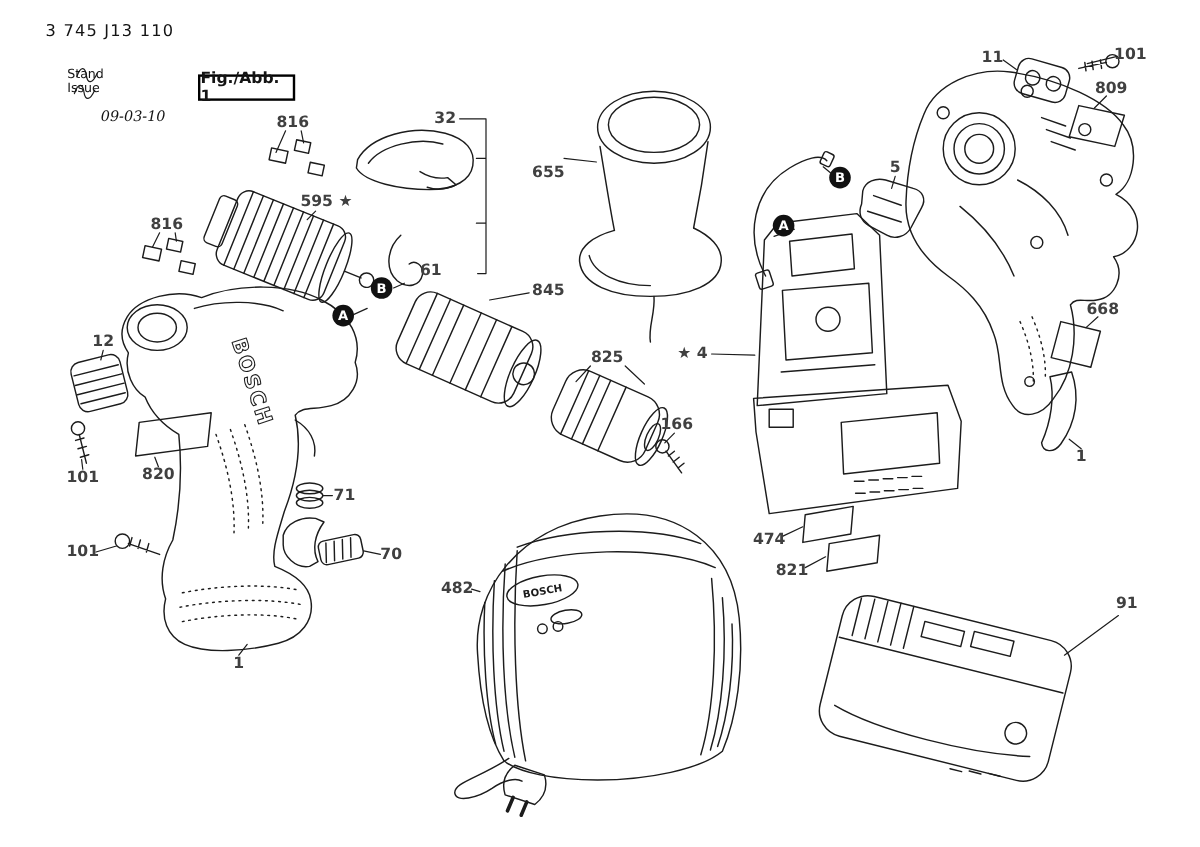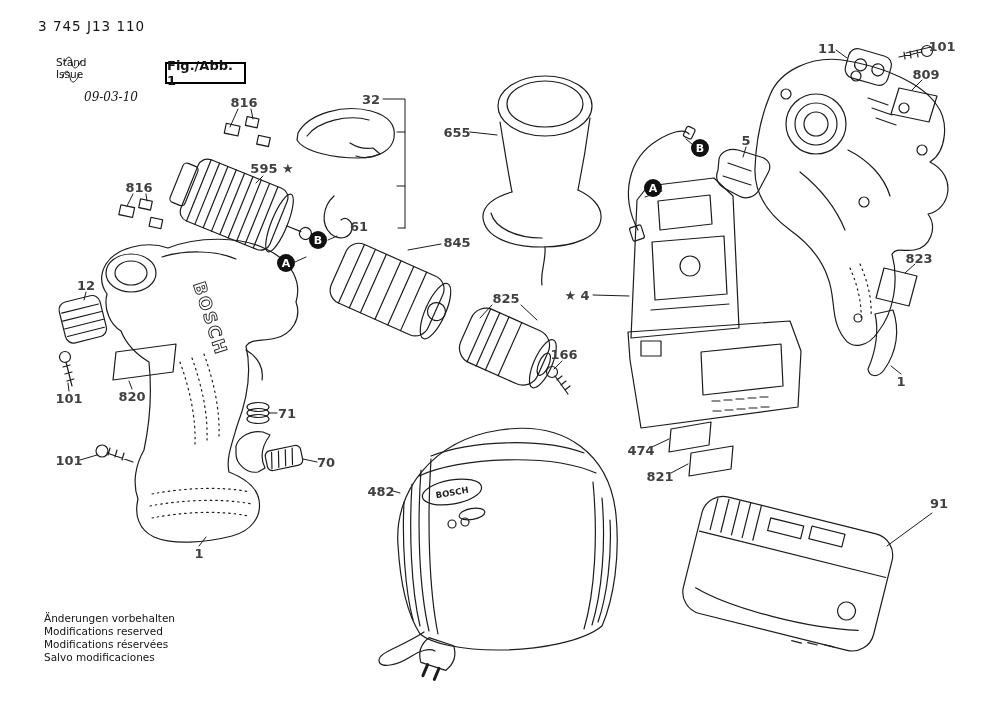--- a/index.html
+++ b/index.html
@@ -294,30 +294,30 @@
   <div class="partnum">3 745 J13 110</div>
   <div class="stand-issue">
     <div>Stand</div>
     <div>Issue</div>
   </div>
   <div class="issue-date">09-03-10</div>
   <div class="figbox">Fig./Abb. 1</div>
 
   <div class="plabel" style="left:244px;top:102px">816</div>
   <div class="plabel" style="left:371px;top:99px">32</div>
-  <div class="plabel" style="left:457px;top:132px">655</div>
+  <div class="plabel" style="left:457px;top:144px">655</div>
   <div class="plabel" style="left:827px;top:48px">11</div>
   <div class="plabel" style="left:942px;top:46px">101</div>
   <div class="plabel" style="left:926px;top:74px">809</div>
   <div class="plabel" style="left:272px;top:168px">595 ★</div>
   <div class="plabel" style="left:139px;top:187px">816</div>
   <div class="plabel" style="left:746px;top:140px">5</div>
   <div class="plabel" style="left:359px;top:226px">61</div>
   <div class="plabel" style="left:457px;top:242px">845</div>
-  <div class="plabel" style="left:919px;top:258px">823</div>
+  <div class="plabel" style="left:919px;top:258px">668</div>
   <div class="plabel" style="left:86px;top:285px">12</div>
   <div class="plabel" style="left:506px;top:298px">825</div>
   <div class="plabel" style="left:577px;top:295px">★ 4</div>
   <div class="plabel" style="left:69px;top:398px">101</div>
   <div class="plabel" style="left:132px;top:396px">820</div>
   <div class="plabel" style="left:564px;top:354px">166</div>
   <div class="plabel" style="left:901px;top:381px">1</div>
   <div class="plabel" style="left:287px;top:413px">71</div>
   <div class="plabel" style="left:326px;top:462px">70</div>
   <div class="plabel" style="left:69px;top:460px">101</div>
@@ -325,21 +325,15 @@
   <div class="plabel" style="left:660px;top:476px">821</div>
   <div class="plabel" style="left:381px;top:491px">482</div>
   <div class="plabel" style="left:199px;top:553px">1</div>
   <div class="plabel" style="left:939px;top:503px">91</div>
 
   <div class="callout" style="left:700px;top:148px">B</div>
   <div class="callout" style="left:653px;top:188px">A</div>
   <div class="callout" style="left:318px;top:240px">B</div>
   <div class="callout" style="left:286px;top:263px">A</div>
 
-  <div class="footer-notes">
-    <div>Änderungen vorbehalten</div>
-    <div>Modifications reserved</div>
-    <div>Modifications réservées</div>
-    <div>Salvo modificaciones</div>
-  </div>
 
 
 </div>
 
 </body></html>

